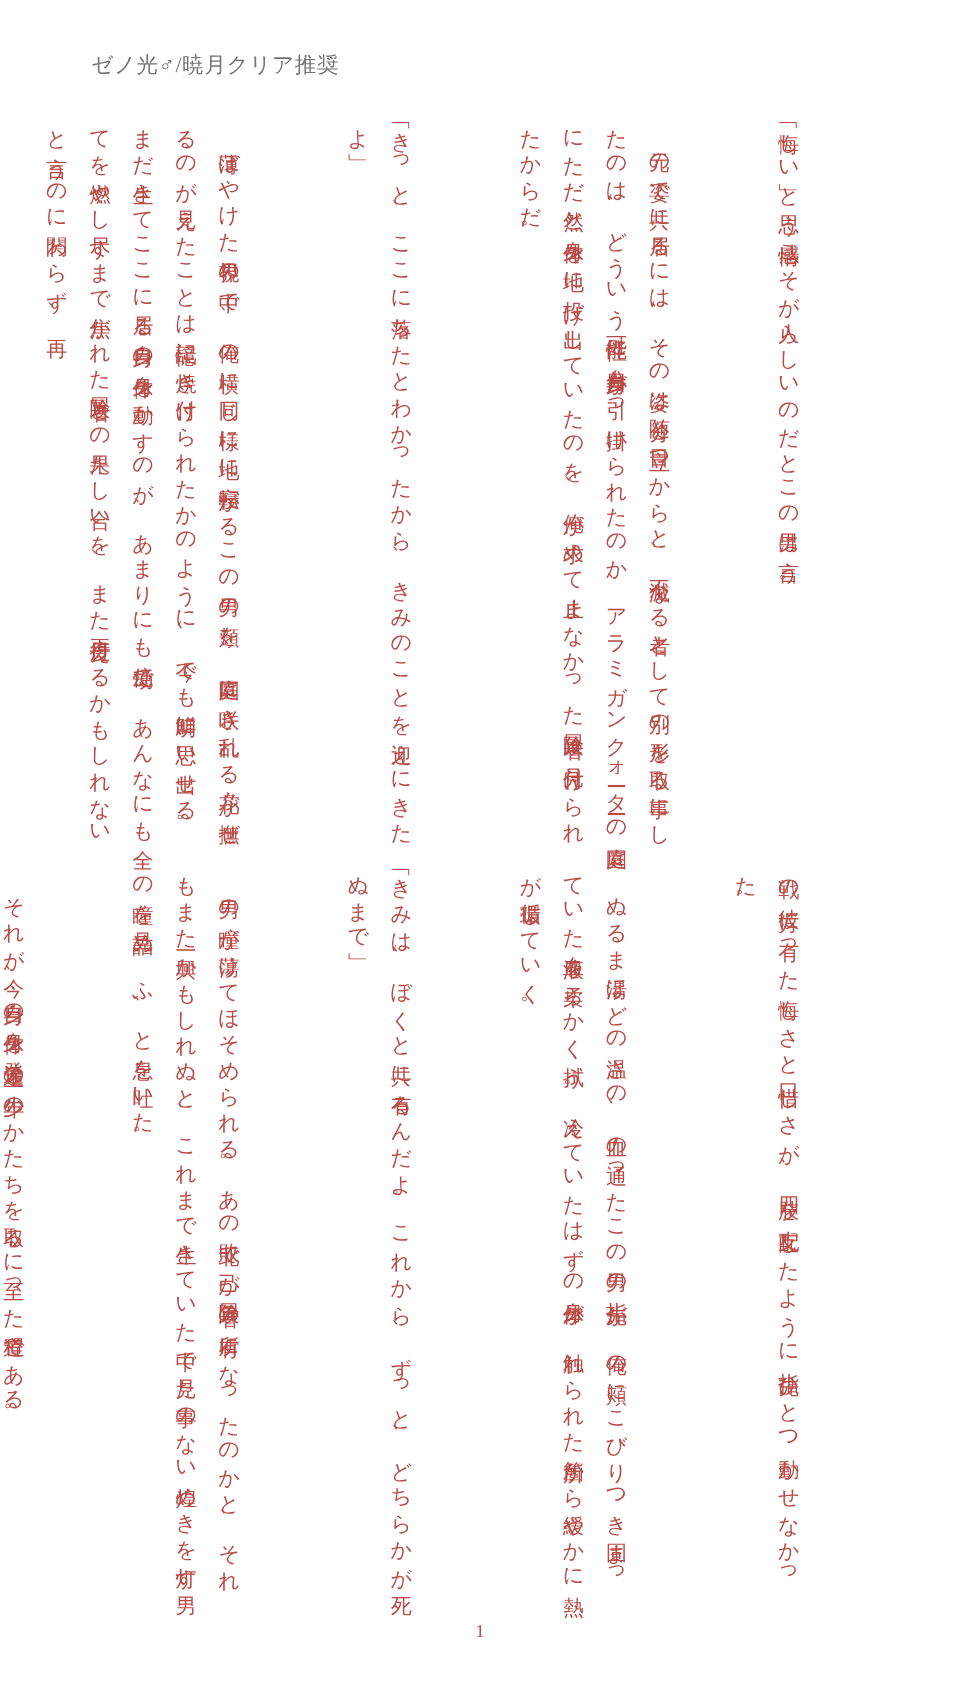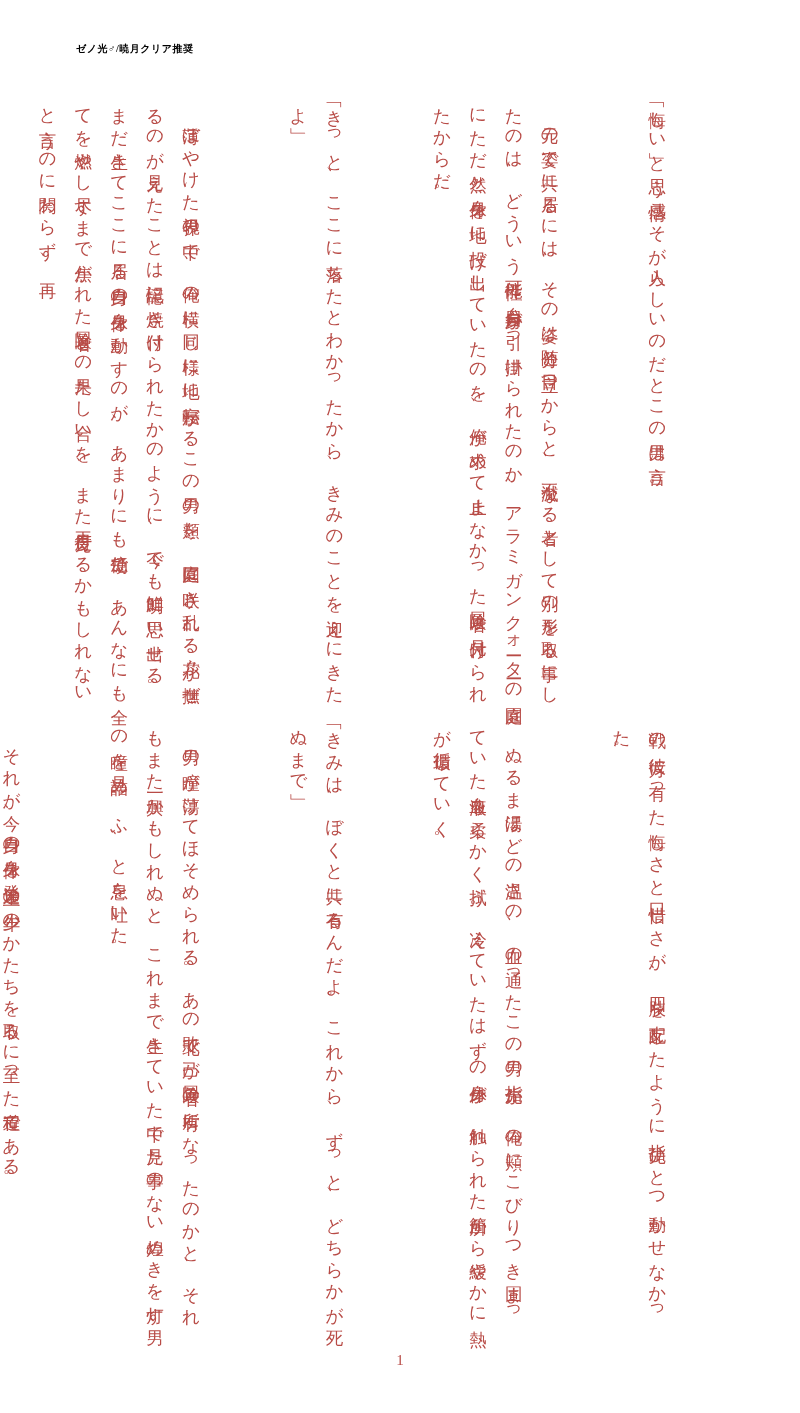--- a/index.html
+++ b/index.html
@@ -20,25 +20,24 @@
     position: absolute;
     inset: 0;
     box-sizing: border-box;
   }
 
   
   .header {
     position: absolute;
     top: 42px;
     left: 76px;
-    font-size: 10px;
+    font-size: 18px;
     letter-spacing: 0.5px;
-    color: #000000;
+    color: #737373;
     white-space: nowrap;
-    font-weight: bold;
   }
 
   
   .vtext {
     position: absolute;
     writing-mode: vertical-rl;
     text-orientation: upright;
     font-size: 17.5px;
     line-height: 2.05;
     letter-spacing: 1.6px;

